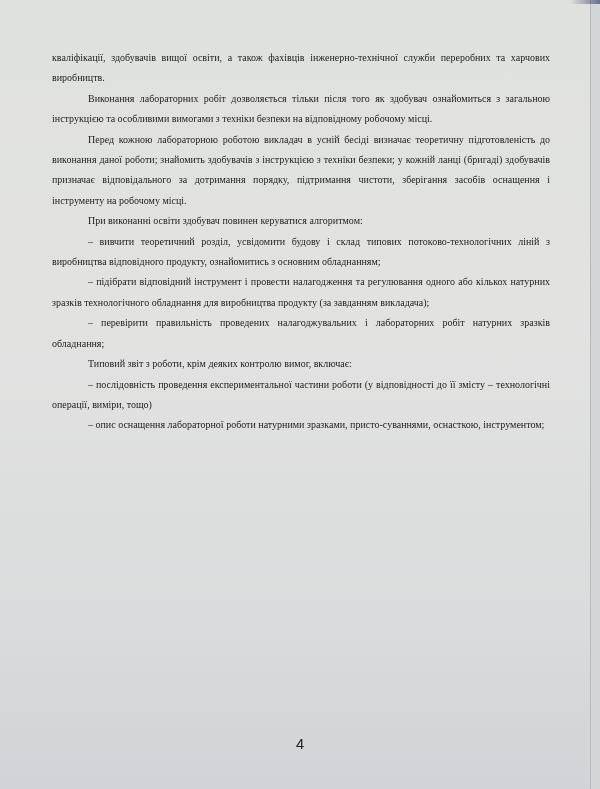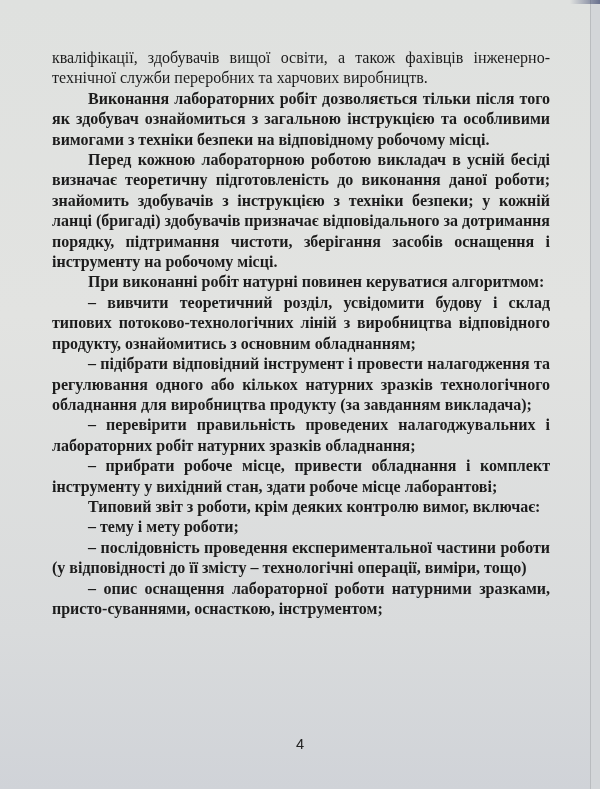--- a/index.html
+++ b/index.html
@@ -45,58 +45,55 @@
       top: 0;
       width: 30px;
       height: 4px;
       background: linear-gradient(90deg, rgba(60,70,110,0) 0%, rgba(60,70,110,0.7) 100%);
     }
     .content {
       position: absolute;
       left: 52px;
       top: 48px;
       width: 498px;
-      font-size: 16px;
+      font-size: 10px;
       line-height: 20.4px;
     }
     .content p {
       margin: 0;
       text-align: justify;
       text-align-last: left;
     }
     .content p.indent {
       text-indent: 36px;
-      font-weight: bold;
     }
     .page-number {
       position: absolute;
       left: 0;
       width: 600px;
       top: 736px;
       text-align: center;
       font-size: 14.6px;
       font-family: "Liberation Sans", "DejaVu Sans", sans-serif;
       color: #222;
     }
   </style>
 </head>
 <body>
 
 <div class="page">
   <div class="content">
     <p>кваліфікації, здобувачів вищої освіти, а також фахівців інженерно-технічної служби переробних та харчових виробництв.</p>
     <p class="indent">Виконання лабораторних робіт дозволяється тільки після того як здобувач ознайомиться з загальною інструкцією та особливими вимогами з техніки безпеки на відповідному робочому місці.</p>
     <p class="indent">Перед кожною лабораторною роботою викладач в усній бесіді визначає теоретичну підготовленість до виконання даної роботи; знайомить здобувачів з інструкцією з техніки безпеки; у кожній ланці (бригаді) здобувачів призначає відповідального за дотримання порядку, підтримання чистоти, зберігання засобів оснащення і інструменту на робочому місці.</p>
-    <p class="indent">При виконанні робіт натурні повинен керуватися алгоритмом:</p>
+    <p class="indent">При виконанні освіти здобувач повинен керуватися алгоритмом:</p>
     <p class="indent">– вивчити теоретичний розділ, усвідомити будову і склад типових потоково-технологічних ліній з виробництва відповідного продукту, ознайомитись з основним обладнанням;</p>
     <p class="indent">– підібрати відповідний інструмент і провести  налагодження та регулювання одного або кількох натурних зразків технологічного обладнання для виробництва продукту (за завданням викладача);</p>
     <p class="indent">– перевірити правильність проведених налагоджувальних і лабораторних робіт натурних зразків обладнання;</p>
-    <p class="indent">– прибрати робоче місце, привести обладнання і комплект інструменту у вихідний стан, здати робоче місце лаборантові;</p>
     <p class="indent">Типовий звіт з роботи, крім деяких контролю вимог, включає:</p>
-    <p class="indent">– тему і мету роботи;</p>
     <p class="indent">– послідовність проведення експериментальної частини роботи (у відповідності до її змісту – технологічні операції, виміри, тощо)</p>
     <p class="indent">– опис оснащення лабораторної роботи натурними зразками, присто-суваннями, оснасткою, інструментом;</p>
   </div>
 </div>
 <div class="page-edge"></div>
 <div class="page-outside"></div>
 <div class="corner-shadow"></div>
 <div class="page-number">4</div>
 
 </body></html>

